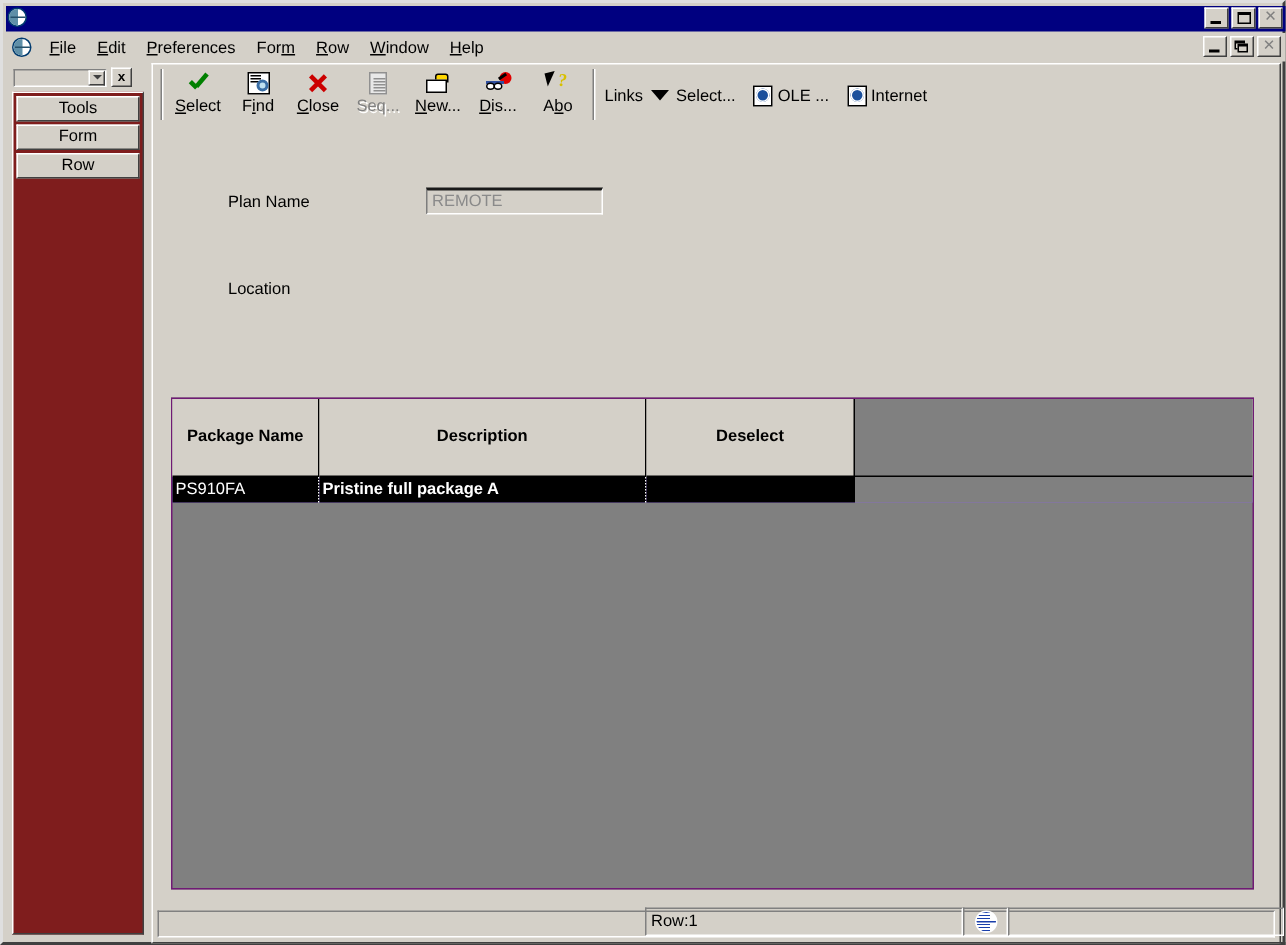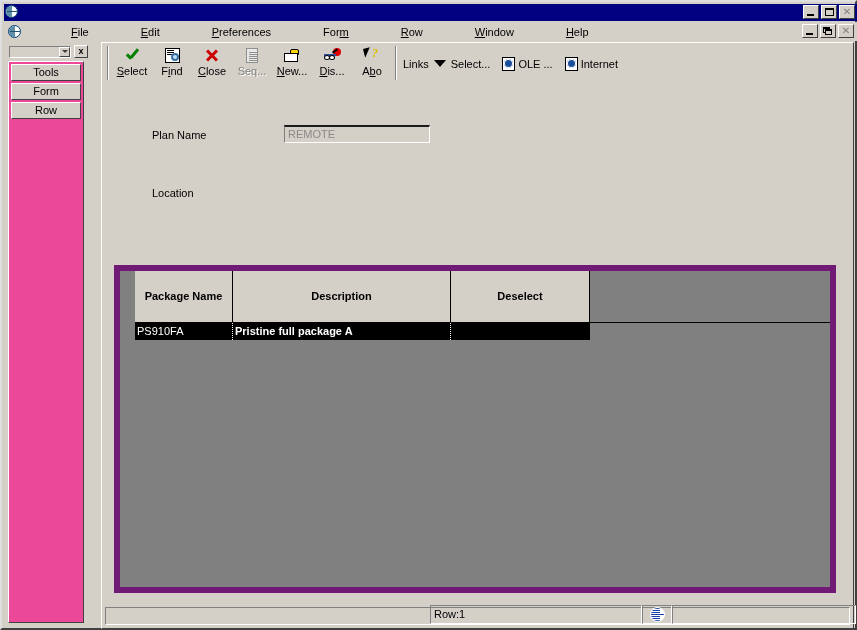--- a/index.html
+++ b/index.html
@@ -105,21 +105,20 @@
   .glyph-x { position:absolute; left:0; top:0; right:0; bottom:0; font-size:10px; line-height:12px; text-align:center; font-family:"Liberation Sans",sans-serif;}
 
   
   #menubar {
     position: absolute;
     left: 2px; top: 20px;
     width: 853px; height: 19px;
     background: #d4d0c8;
     display: flex;
     align-items: center;
-    gap: 38px;
   }
   #menubar .mb-icon { margin-left: 4px; margin-right: 5px; }
   .menu-item {
     padding: 1px 7px;
     font-size: 11px;
     color: #000;
     white-space: nowrap;
     cursor: default;
   }
   .menu-item u { text-decoration: underline; }
@@ -177,22 +176,22 @@
     border-bottom: 1px solid #404040;
     box-sizing: border-box;
     font-size: 9px;
     font-weight: bold;
     line-height: 11px;
     text-align: center;
   }
   #sidebar-panel {
     position: absolute;
     left: 3px; top: 19px;
-    width: 76px; height: 562px;
-    background: #ec4899;
+    width: 88px; height: 562px;
+    background: #7f1d1d;
     box-sizing: border-box;
     border-top: 1px solid #ffffff;
     border-left: 1px solid #ffffff;
     border-right: 1px solid #404040;
     border-bottom: 1px solid #404040;
   }
   .side-btn {
     margin: 2px 2px 0 2px;
     height: 17px;
     background: #d4d0c8;
@@ -355,22 +354,21 @@
     line-height: 14px;
   }
 
   
   #grid {
     position: absolute;
     left: 12px; top: 222px;
     width: 722px; height: 328px;
     background: #808080;
     box-sizing: border-box;
-    border: 6px solid #701a75;
-    padding-left: 15px;
+    border: 1px solid #701a75;
   }
   #grid-header {
     display: flex;
     height: 52px;
     background: #d4d0c8;
     box-sizing: border-box;
   }
   .gh-cell {
     background: #d4d0c8;
     box-sizing: border-box;
@@ -621,21 +619,21 @@
       <span class="link-txt">Select...</span>
 
       <span class="ole-ic"></span>
       <span class="link-txt">OLE ...</span>
 
       <span class="ole-ic"></span>
       <span class="link-txt">Internet</span>
     </div>
 
     <div class="flabel" style="left:50px; top:86px;">Plan Name</div>
-    <div class="ffield" style="left:182px; top:82px; width:146px; height:18px;">REMOTE</div>
+    <div class="ffield" style="left:182px; top:82px; width:118px; height:18px;">REMOTE</div>
 
     <div class="flabel" style="left:50px; top:144px;">Location</div>
 
     <div id="grid">
       <div id="grid-header">
         <div class="gh-cell" style="width:98px;">Package Name</div>
         <div class="gh-cell" style="width:218px;">Description</div>
         <div class="gh-cell" style="width:139px;">Deselect</div>
         <div class="gh-cell filler" style="flex:1;"></div>
       </div>

